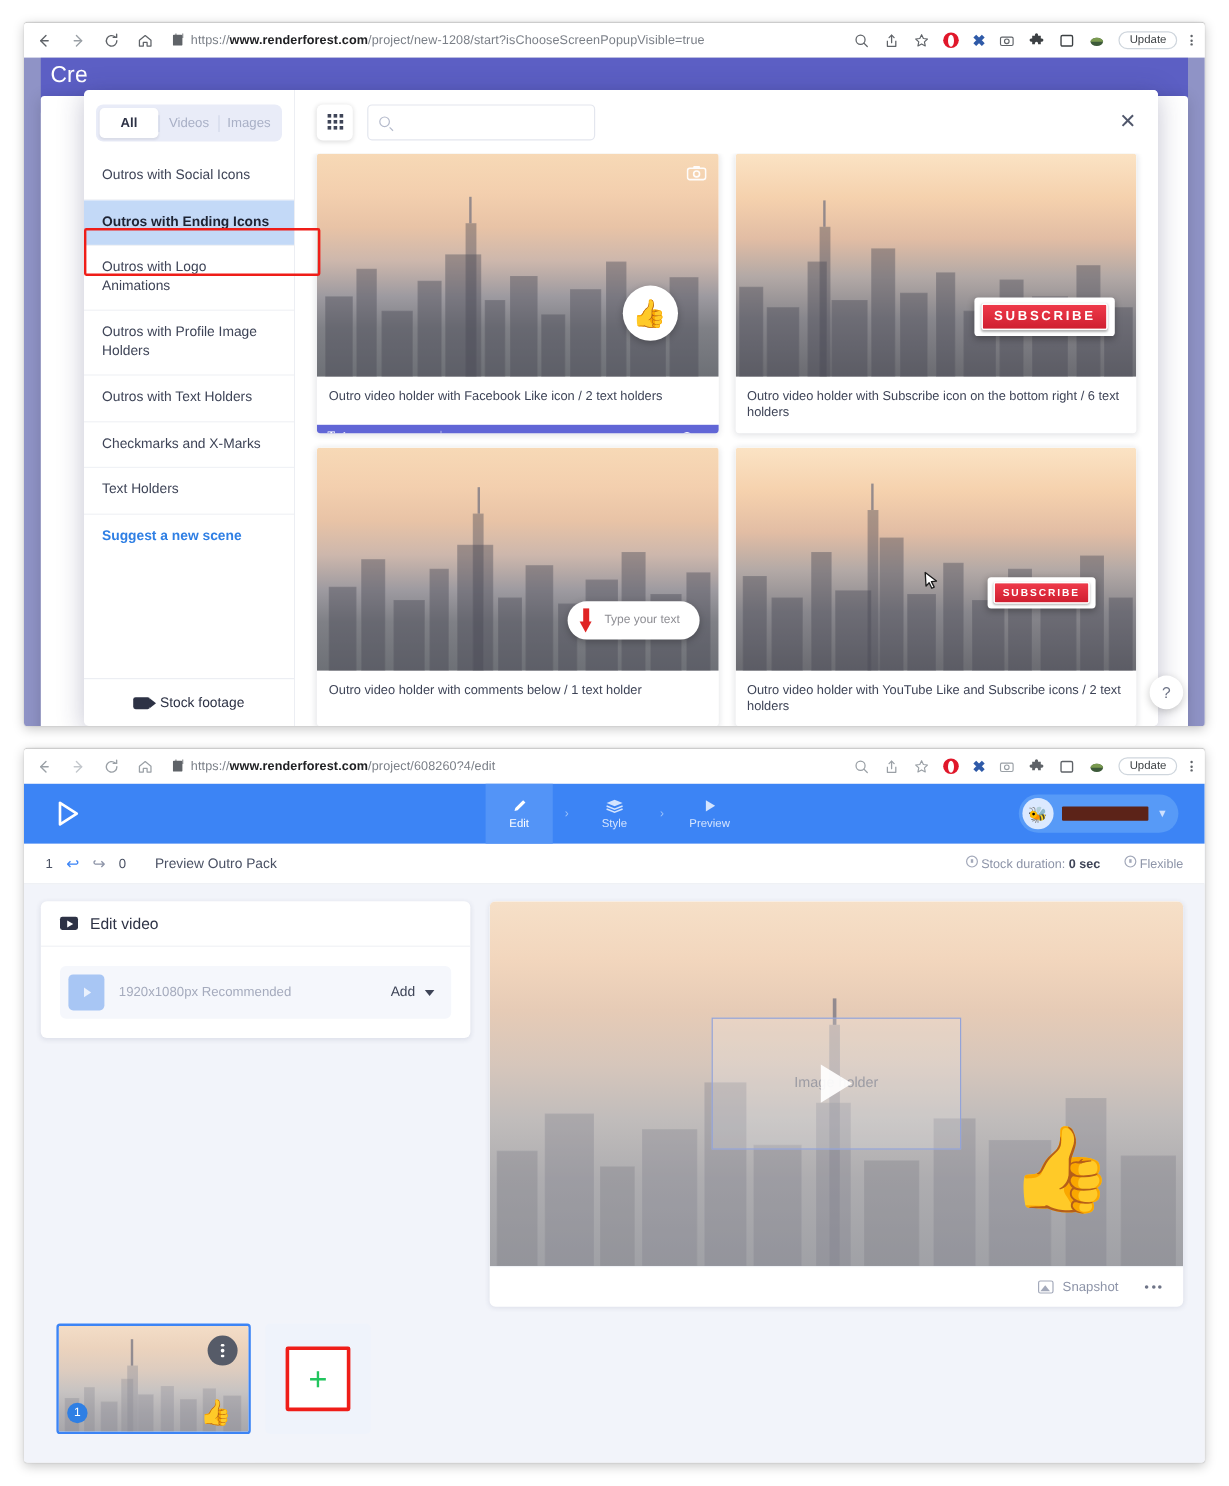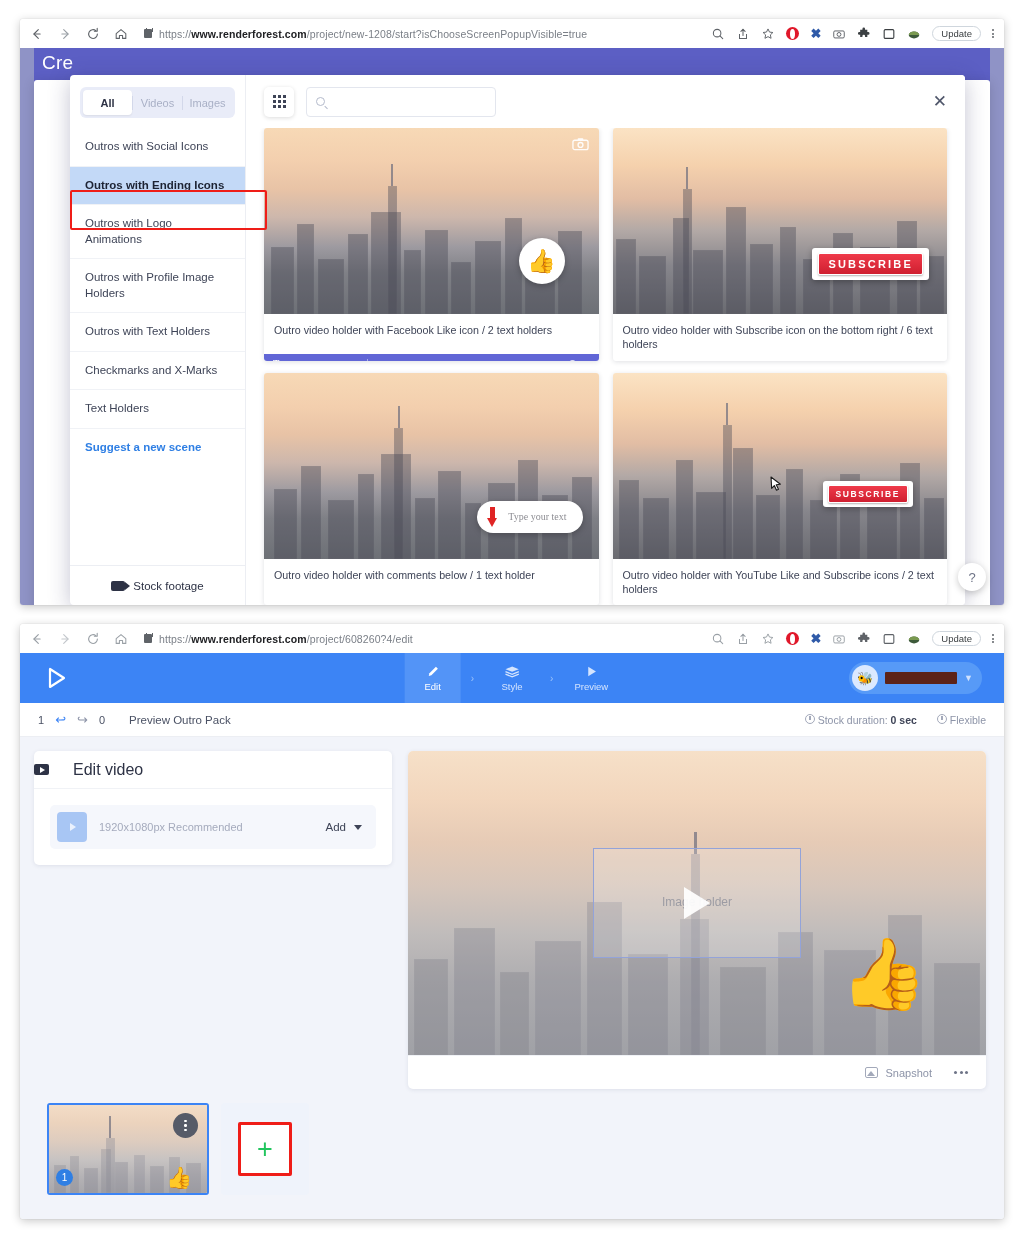--- a/index.html
+++ b/index.html
@@ -162,21 +162,21 @@
   .sub-chip.small { right:34px; bottom:52px; padding:4px 5px; }
   .sub-chip.small .sub-chip-inner { font-size:8.5px; letter-spacing:1.6px; padding:3px 7px; }
   .text-chip {
     position:absolute; right:16px; bottom:26px; background:#fff; border-radius:16px;
     padding:6px 16px 6px 10px; display:flex; align-items:center; gap:10px;
     box-shadow:0 2px 6px rgba(0,0,0,.25);
   }
   .red-arrow { width:11px; height:20px; position:relative; flex:none; }
   .red-arrow i { position:absolute; left:3px; top:0; width:5px; height:12px; background:#e02424; }
   .red-arrow:after{content:"";position:absolute;left:0;top:11px;border-left:5.5px solid transparent;border-right:5.5px solid transparent;border-top:9px solid #e02424;}
-  .chip-label { font-size:10px; color:#8d8d93;font-family:Liberation Serif, serif; }
+  .chip-label { font-size:10px; color:#8d8d93; }
   .cursor-arrow {
     position:absolute; left:157px; bottom:66px; width:12px; height:17px; z-index:4;
   }
   .sc-caption { padding:9px 10px 10px 10px; font-size:10.7px; color:#3e4457; line-height:1.35; min-height:40px; }
   .sc-bar {
     height:20px; background:#6166d6; display:flex; align-items:center; padding:0 9px;
     color:#fff; font-size:9.5px; gap:5px;
   }
   .sc-bar .t-ico { font-weight:bold; font-family:"Liberation Serif", serif; }
   .sc-bar .divider { width:1px; height:11px; background:rgba(255,255,255,.45); margin-left:72px; }
@@ -223,22 +223,22 @@
   .proj-name { margin-left:13px; color:#4a5164; font-size:11.5px; }
   .sub-right { margin-left:auto; display:flex; align-items:center; gap:20px; font-size:10.5px; color:#8d94a8; }
   .sub-right b { color:#3e4457; }
   .c-ico { width:10px;height:10px;border-radius:50%;border:1.2px solid #a3a9ba;position:relative;display:inline-block;}
   .c-ico:after{content:"";position:absolute;left:3.6px;top:1.6px;width:1.2px;height:3.5px;background:#a3a9ba;}
 
   .b-main { display:flex; height:352px; padding:14px 18px 0 14px; gap:16px; }
   .panel-left { width:358px; }
   .panel-card { background:#fff; border-radius:5px; box-shadow:0 1px 4px rgba(40,50,90,.10); overflow:hidden; }
   .panel-head {
-    height:38px; display:flex; align-items:center; gap:24px; padding:0 0;
-    border-bottom:1px solid #f0f2f6; font-size:16px; color:#2d3245;
+    height:38px; display:flex; align-items:center; gap:10px; padding:0 16px;
+    border-bottom:1px solid #f0f2f6; font-size:13px; color:#2d3245;
   }
   .yt-ico { width:15px;height:11px;background:#2d3245;border-radius:2px;display:flex;align-items:center;justify-content:center;}
   .yt-ico:after{content:"";border-left:5px solid #fff;border-top:3px solid transparent;border-bottom:3px solid transparent;margin-left:1px;}
   .panel-body { padding:16px; }
   .upload-row {
     background:#f5f7fc; border-radius:5px; height:44px; display:flex; align-items:center;
     padding:0 14px 0 7px; gap:12px;
   }
   .up-thumb { width:30px;height:30px;border-radius:4px;background:#a8c6f4;display:flex;align-items:center;justify-content:center;}
   .up-thumb:after{content:"";border-left:6px solid #eaf1fd;border-top:4px solid transparent;border-bottom:4px solid transparent;margin-left:2px;}

